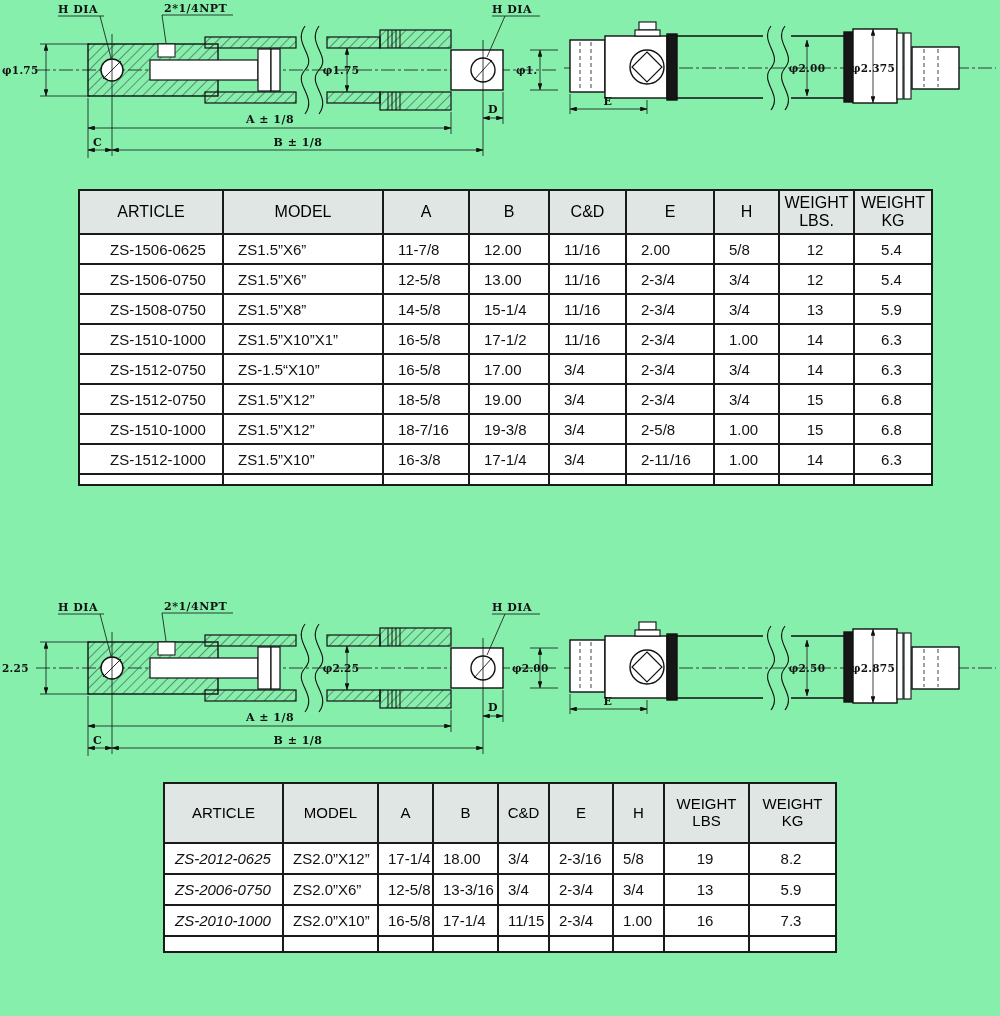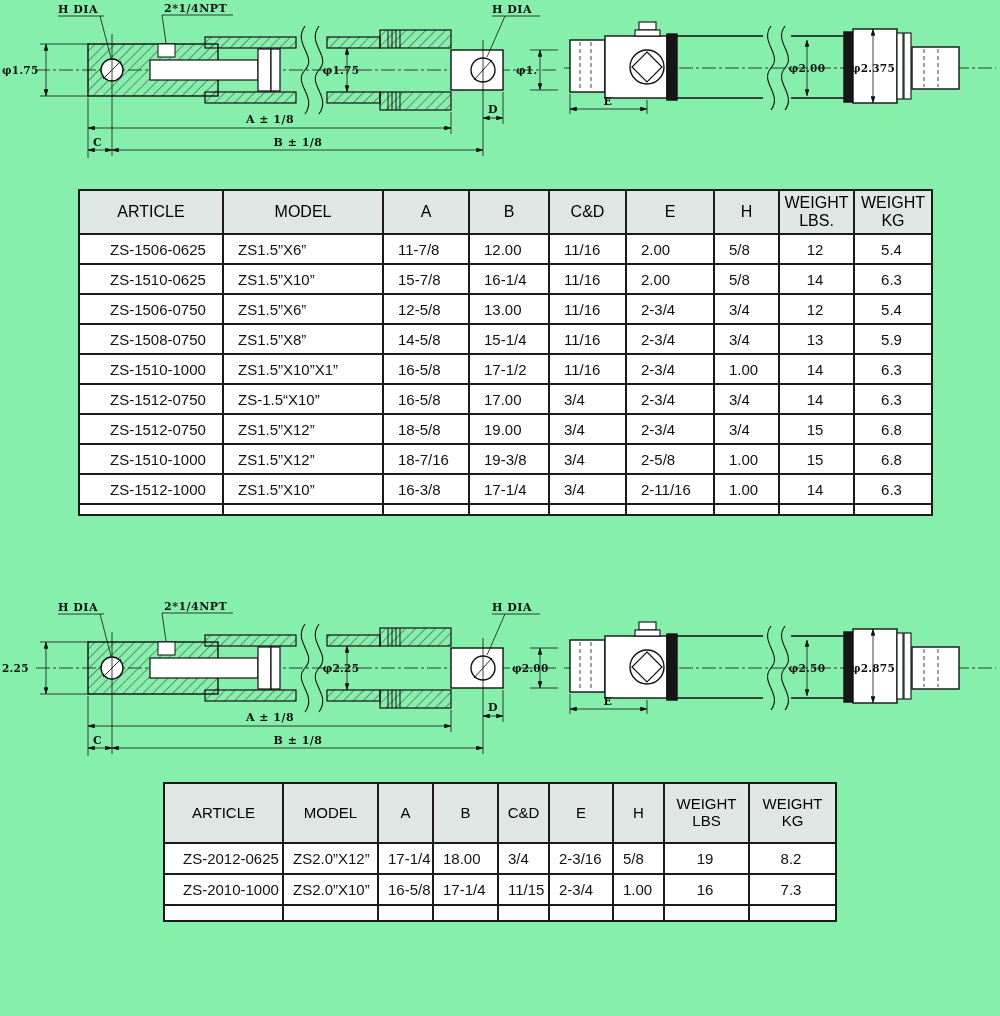--- a/index.html
+++ b/index.html
@@ -12,21 +12,21 @@
   th,td{border:2px solid #1a1a1a;overflow:hidden;white-space:nowrap;}
   th{background:#e0e6e3;font-weight:normal;text-align:center;vertical-align:middle;line-height:1.12;white-space:normal;}
   #t1{left:78px;top:189px;width:853px;}
   #t2{left:163px;top:782px;width:672px;}
   #t1 th{height:40px;font-size:16px;}
   #t2 th{height:56px;font-size:15px;}
   #t1 td{height:28px;font-size:15px;}
   #t2 td{height:29px;font-size:15px;}
   td{padding:0 3px 0 14px;text-align:left;color:#111;}
   #t1 td:nth-child(1){padding-left:30px;margin-top:44px;}
-  #t2 td:nth-child(1){padding-left:18px;}
+  #t2 td:nth-child(1){padding-left:10px;font-style:italic;}
   #t2 td{padding-left:9px;}
   #t1 td:nth-child(n+8),#t2 td:nth-child(n+8){text-align:center;padding-left:0;}
 </style>
 </head>
 <body>
 
 <div class="page">
 
   <svg class="drawing" id="d1" style="left:0;top:0" width="560" height="180" viewBox="0 0 560 180">
     <defs>
@@ -182,31 +182,20 @@
           <td>ZS1.5”X6”</td>
           <td>11-7/8</td>
           <td>12.00</td>
           <td>11/16</td>
           <td>2.00</td>
           <td>5/8</td>
           <td>12</td>
           <td>5.4</td>
         </tr>
         <tr>
-          <td>ZS-1510-0625</td>
-          <td>ZS1.5”X10”</td>
-          <td>15-7/8</td>
-          <td>16-1/4</td>
-          <td>11/16</td>
-          <td>2.00</td>
-          <td>5/8</td>
-          <td>14</td>
-          <td>6.3</td>
-        </tr>
-        <tr>
           <td>ZS-1506-0750</td>
           <td>ZS1.5”X6”</td>
           <td>12-5/8</td>
           <td>13.00</td>
           <td>11/16</td>
           <td>2-3/4</td>
           <td>3/4</td>
           <td>12</td>
           <td>5.4</td>
         </tr>
@@ -444,20 +433,31 @@
           <td>ZS2.0”X12”</td>
           <td>17-1/4</td>
           <td>18.00</td>
           <td>3/4</td>
           <td>2-3/16</td>
           <td>5/8</td>
           <td>19</td>
           <td>8.2</td>
         </tr>
         <tr>
+          <td>ZS-2006-0750</td>
+          <td>ZS2.0”X6”</td>
+          <td>12-5/8</td>
+          <td>13-3/16</td>
+          <td>3/4</td>
+          <td>2-3/4</td>
+          <td>3/4</td>
+          <td>13</td>
+          <td>5.9</td>
+        </tr>
+        <tr>
           <td>ZS-2010-1000</td>
           <td>ZS2.0”X10”</td>
           <td>16-5/8</td>
           <td>17-1/4</td>
           <td>11/15</td>
           <td>2-3/4</td>
           <td>1.00</td>
           <td>16</td>
           <td>7.3</td>
         </tr>

